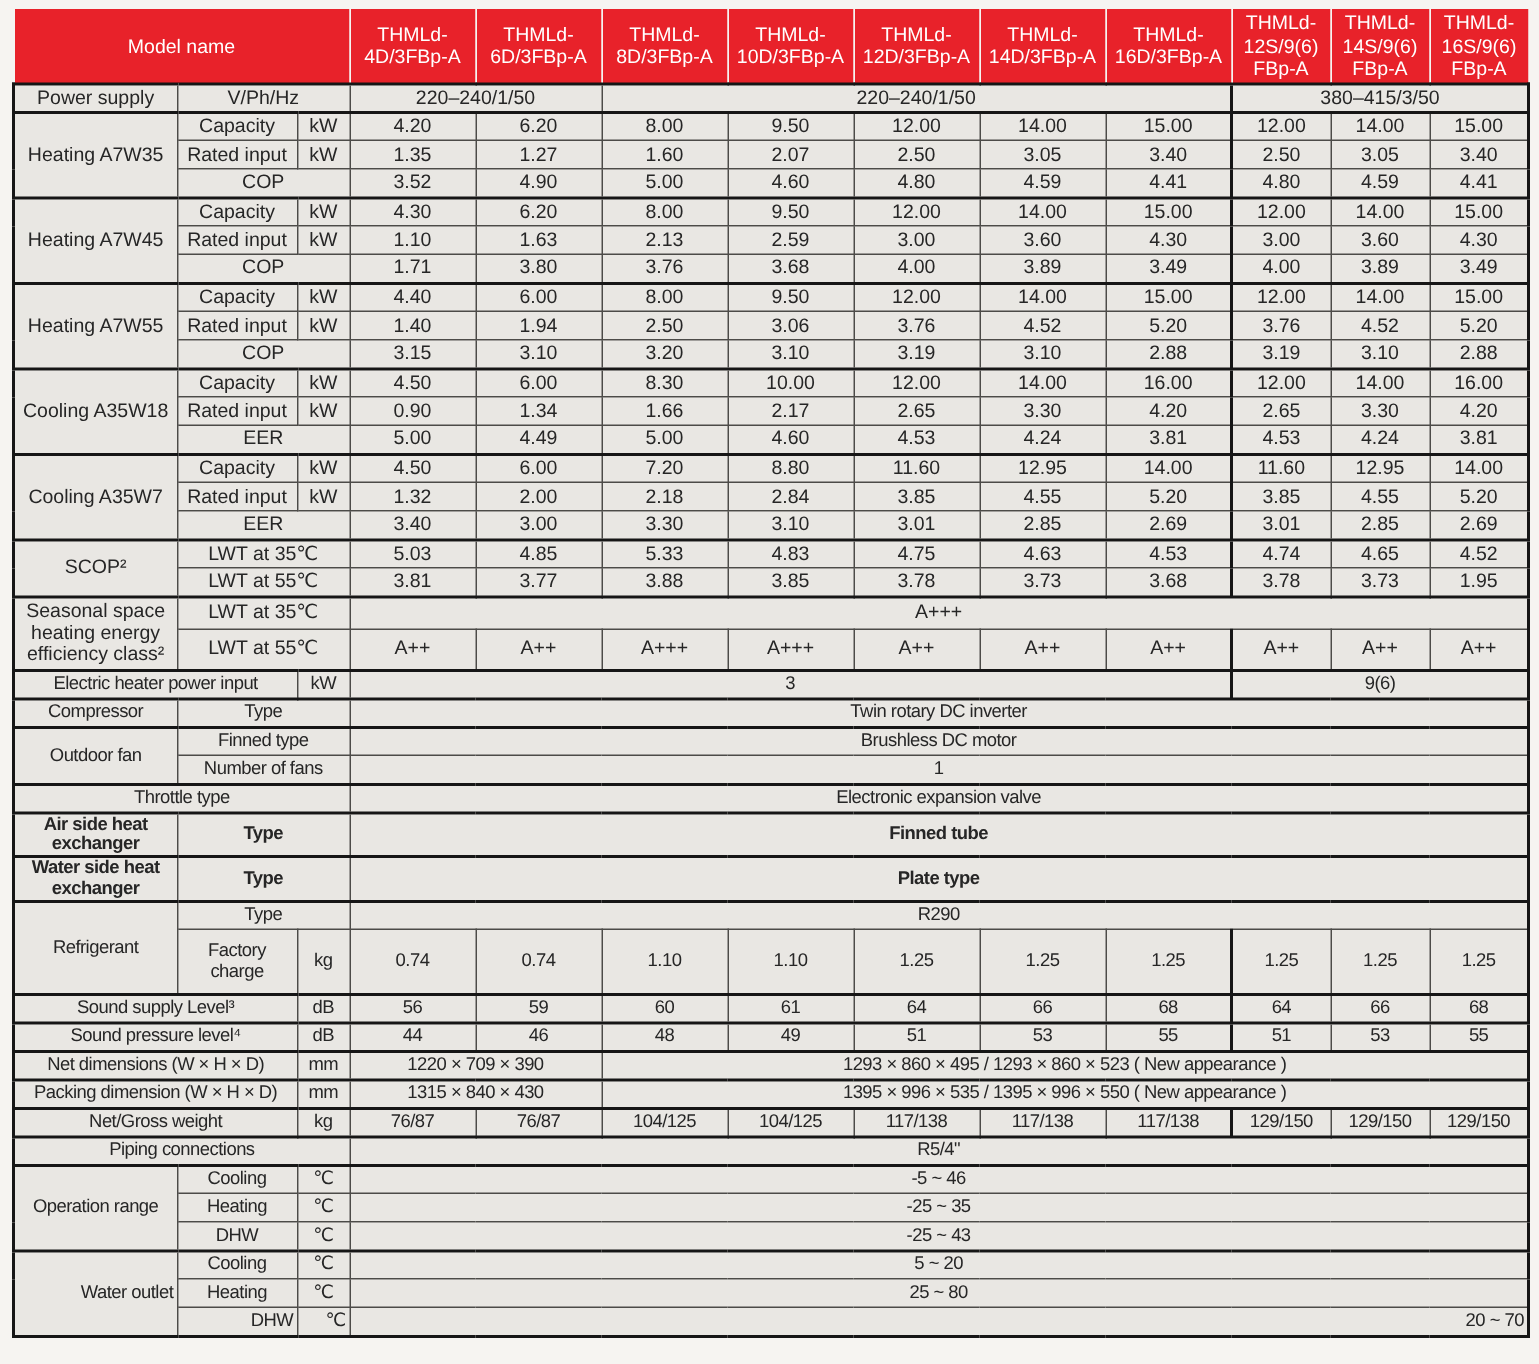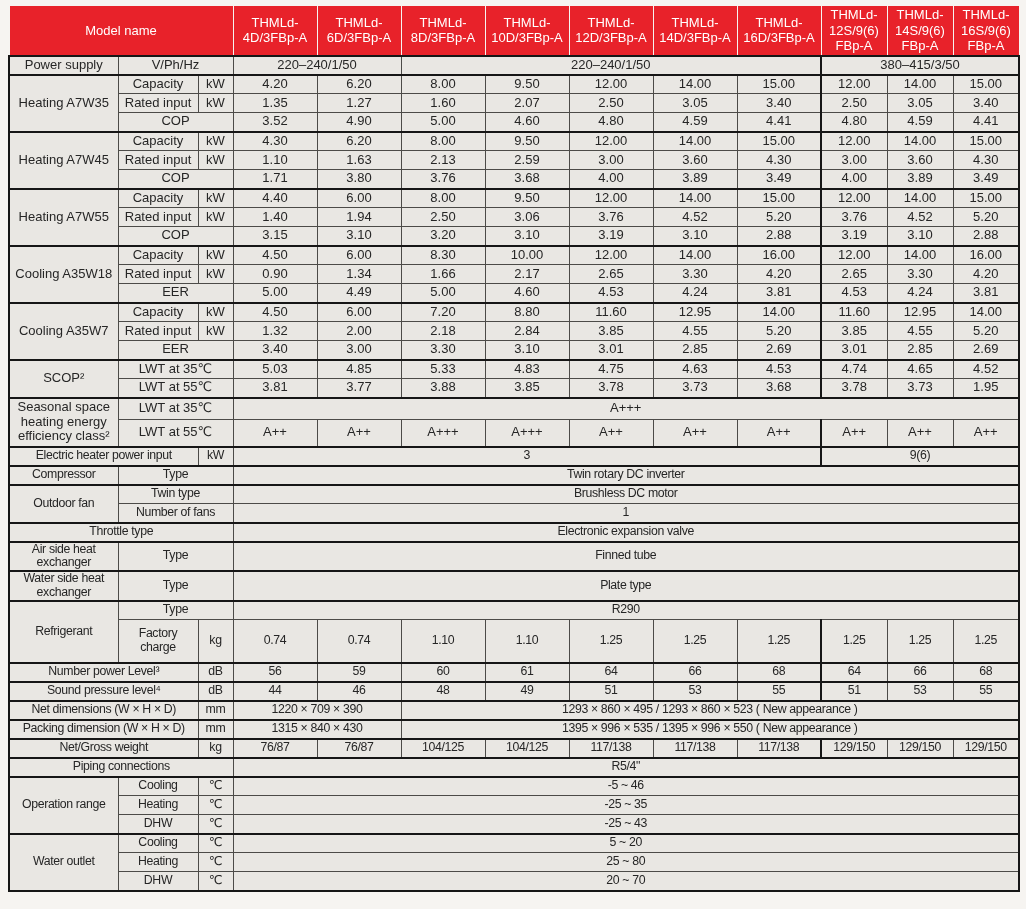--- a/index.html
+++ b/index.html
@@ -24,33 +24,33 @@
     background:var(--header-red,#e8222a);
     color:#ffffff;
     border:1.5px solid #f6f4f1;
     height:50px; font-size:13px; line-height:1.18;
     font-weight:normal;
   }
   
   tbody tr:first-child > td { border-top:2px solid #161616; }
   td.el { border-left:2px solid #161616; }
   td.er { border-right:2px solid #161616; }
-  td.eb { border-bottom:2px solid #161616; }
+  td.eb { border-bottom:2px solid #161616;text-align:right; }
   
   tbody td.bl { border-left:2px solid #161616; }
   
   tbody tr:is(:nth-child(2),:nth-child(5),:nth-child(8),:nth-child(11),:nth-child(14),
               :nth-child(17),:nth-child(19),:nth-child(21),:nth-child(22),:nth-child(23),
               :nth-child(25),:nth-child(26),:nth-child(27),:nth-child(28),:nth-child(30),
               :nth-child(31),:nth-child(32),:nth-child(33),:nth-child(34),:nth-child(35),
               :nth-child(36),:nth-child(39)) > td { border-top:2px solid #161616; }
   
   tbody tr:nth-child(19) td { height:22px; }
   tbody tr:nth-child(20) td { height:27px; }
-  tbody tr:nth-child(26) td, tbody tr:nth-child(27) td { height:19px; }
+  tbody tr:nth-child(26) td, tbody tr:nth-child(27) td { height:19px;font-weight:bold; }
   tbody tr:nth-child(29) td { height:43px; }
   
   tbody tr:nth-child(n+21) td { font-size:12.3px; letter-spacing:-0.35px; }
 </style>
 </head>
 <body>
 
 <div class="page">
   <table>
     <colgroup>
@@ -365,21 +365,21 @@
           <td colspan="7">3</td>
           <td colspan="3" class="er bl">9(6)</td>
         </tr>
         <tr>
           <td class="el">Compressor</td>
           <td colspan="2">Type</td>
           <td colspan="10" class="er">Twin rotary DC inverter</td>
         </tr>
         <tr>
           <td rowspan="2" class="el">Outdoor fan</td>
-          <td colspan="2">Twin type</td>
+          <td colspan="2">Finned type</td>
           <td colspan="10" class="er">Brushless DC motor</td>
         </tr>
         <tr>
           <td colspan="2">Number of fans</td>
           <td colspan="10" class="er">1</td>
         </tr>
         <tr>
           <td colspan="3" class="el">Throttle type</td>
           <td colspan="10" class="er">Electronic expansion valve</td>
         </tr>
@@ -406,21 +406,21 @@
           <td>1.10</td>
           <td>1.10</td>
           <td>1.25</td>
           <td>1.25</td>
           <td>1.25</td>
           <td class="bl">1.25</td>
           <td>1.25</td>
           <td class="er">1.25</td>
         </tr>
         <tr>
-          <td colspan="2" class="el">Number power Level³</td>
+          <td colspan="2" class="el">Sound supply Level³</td>
           <td>dB</td>
           <td>56</td>
           <td>59</td>
           <td>60</td>
           <td>61</td>
           <td>64</td>
           <td>66</td>
           <td>68</td>
           <td class="bl">64</td>
           <td>66</td>

